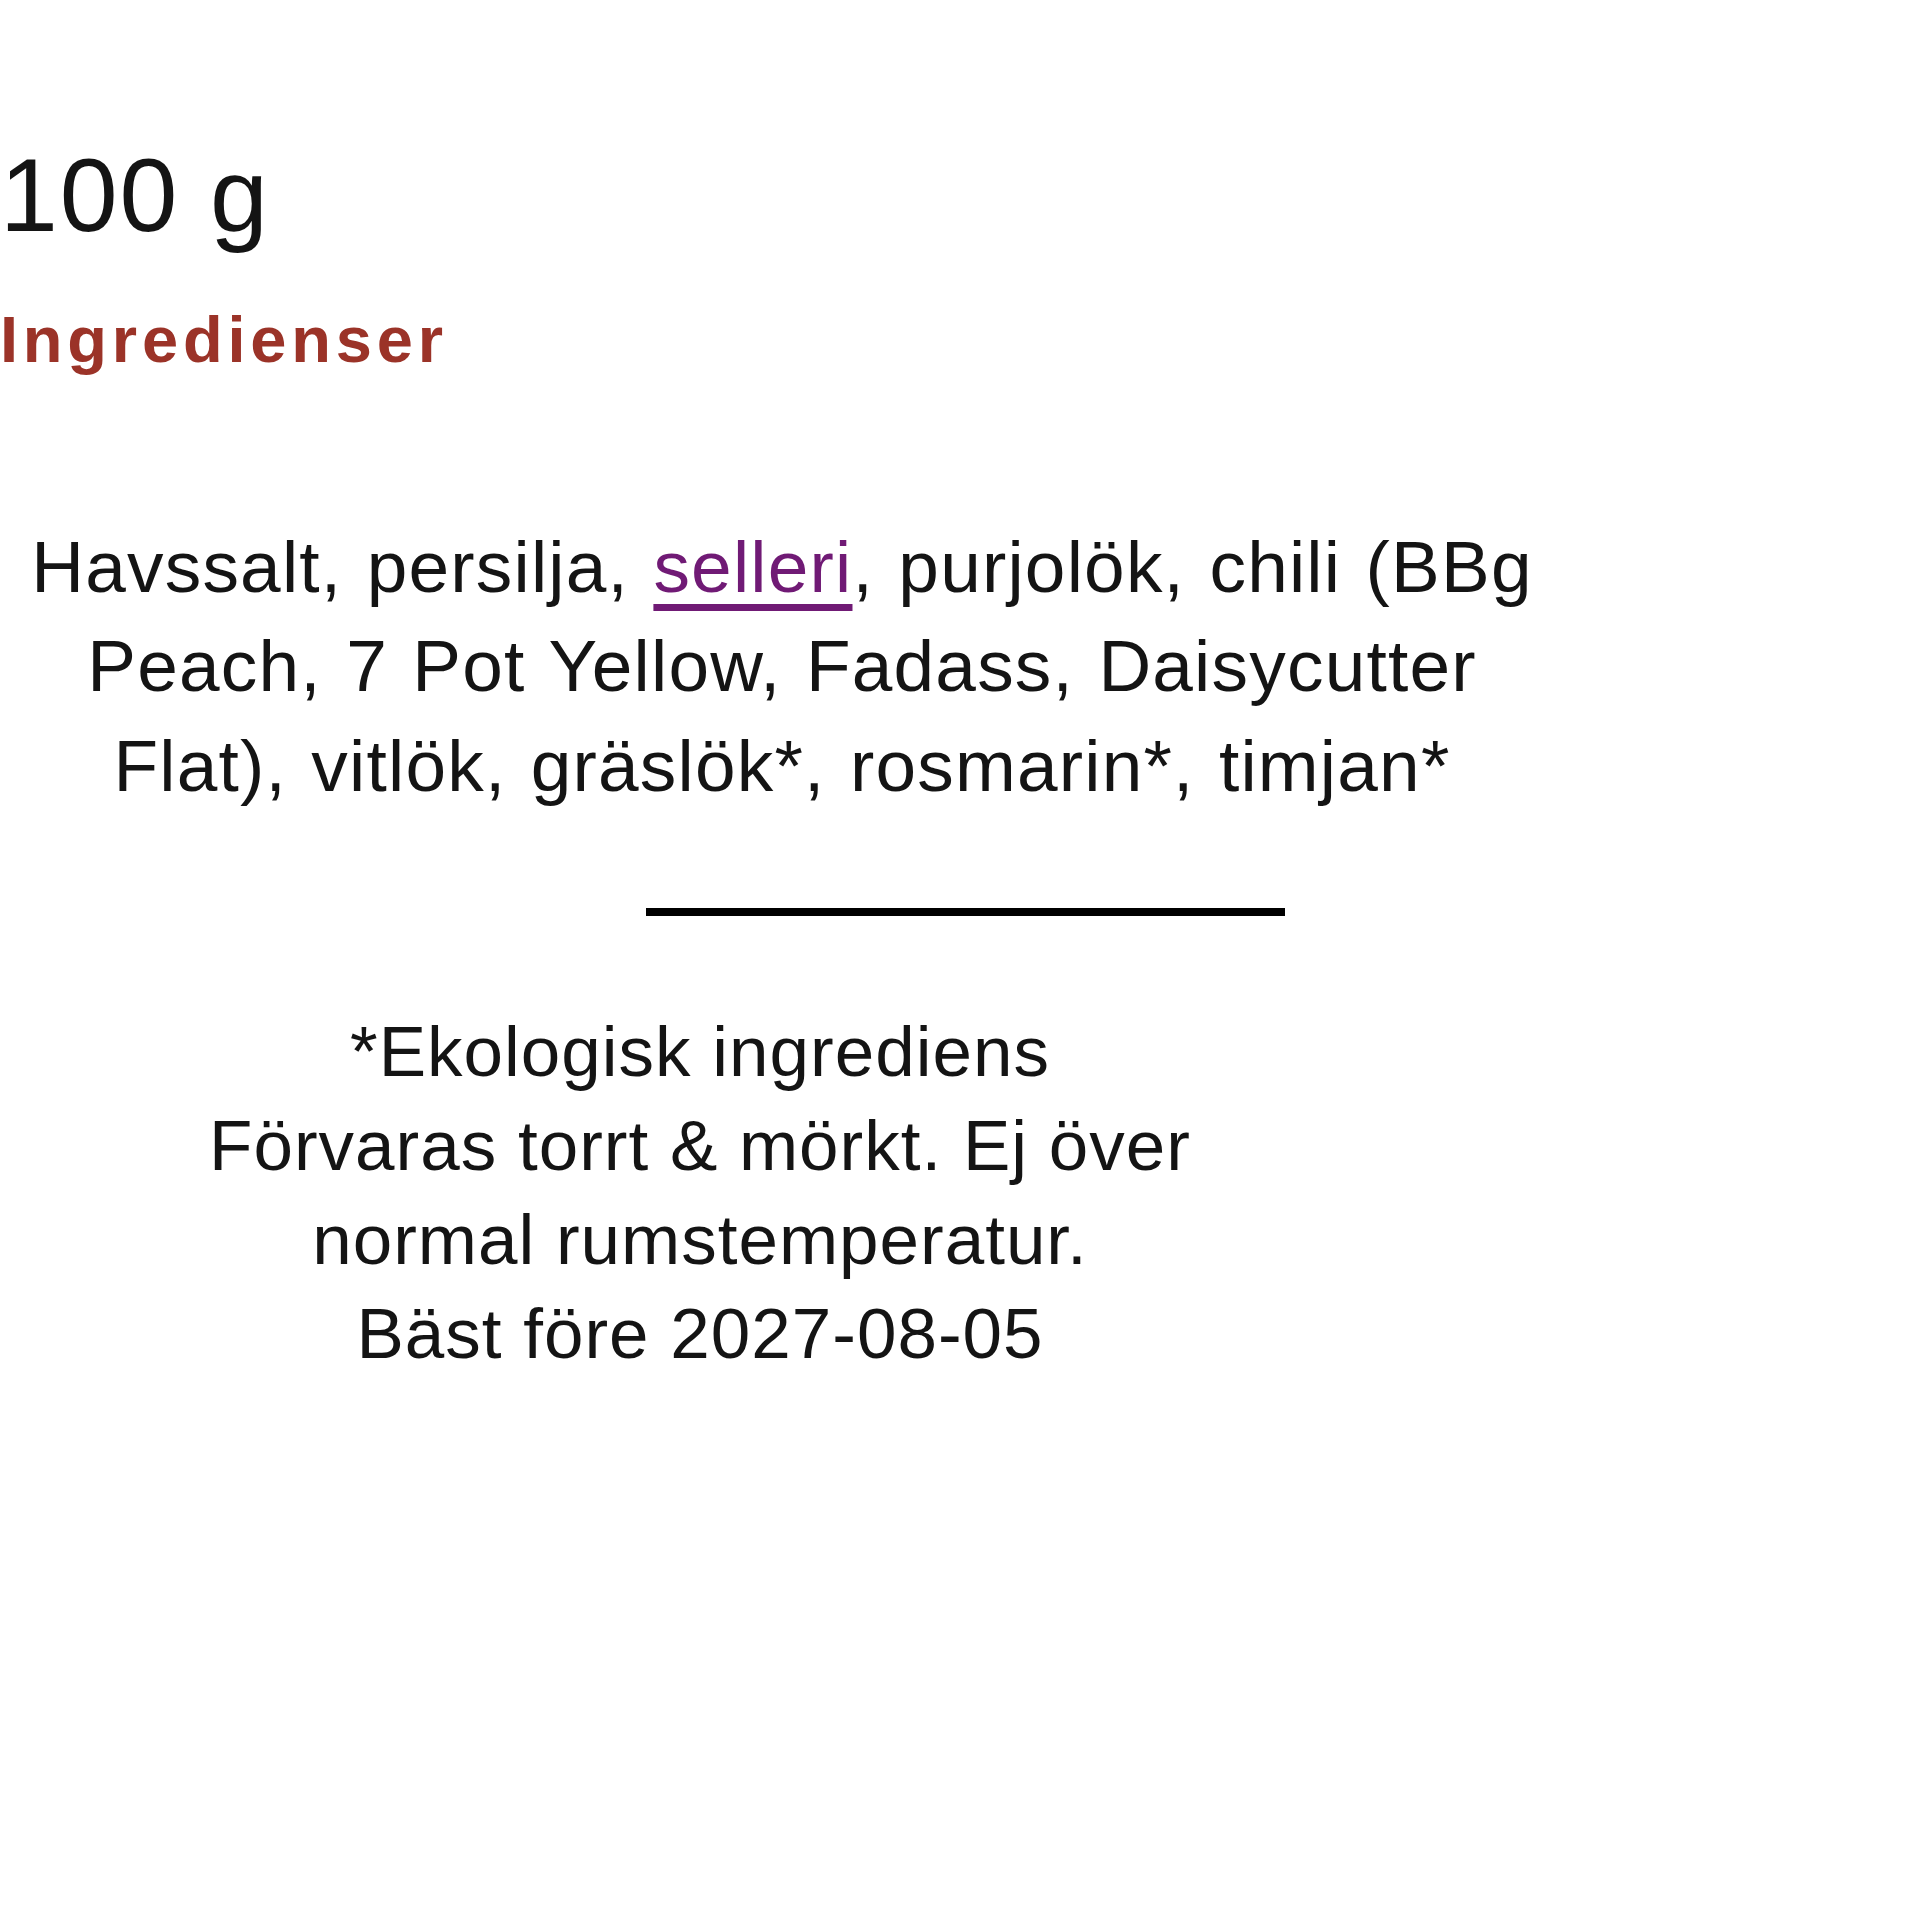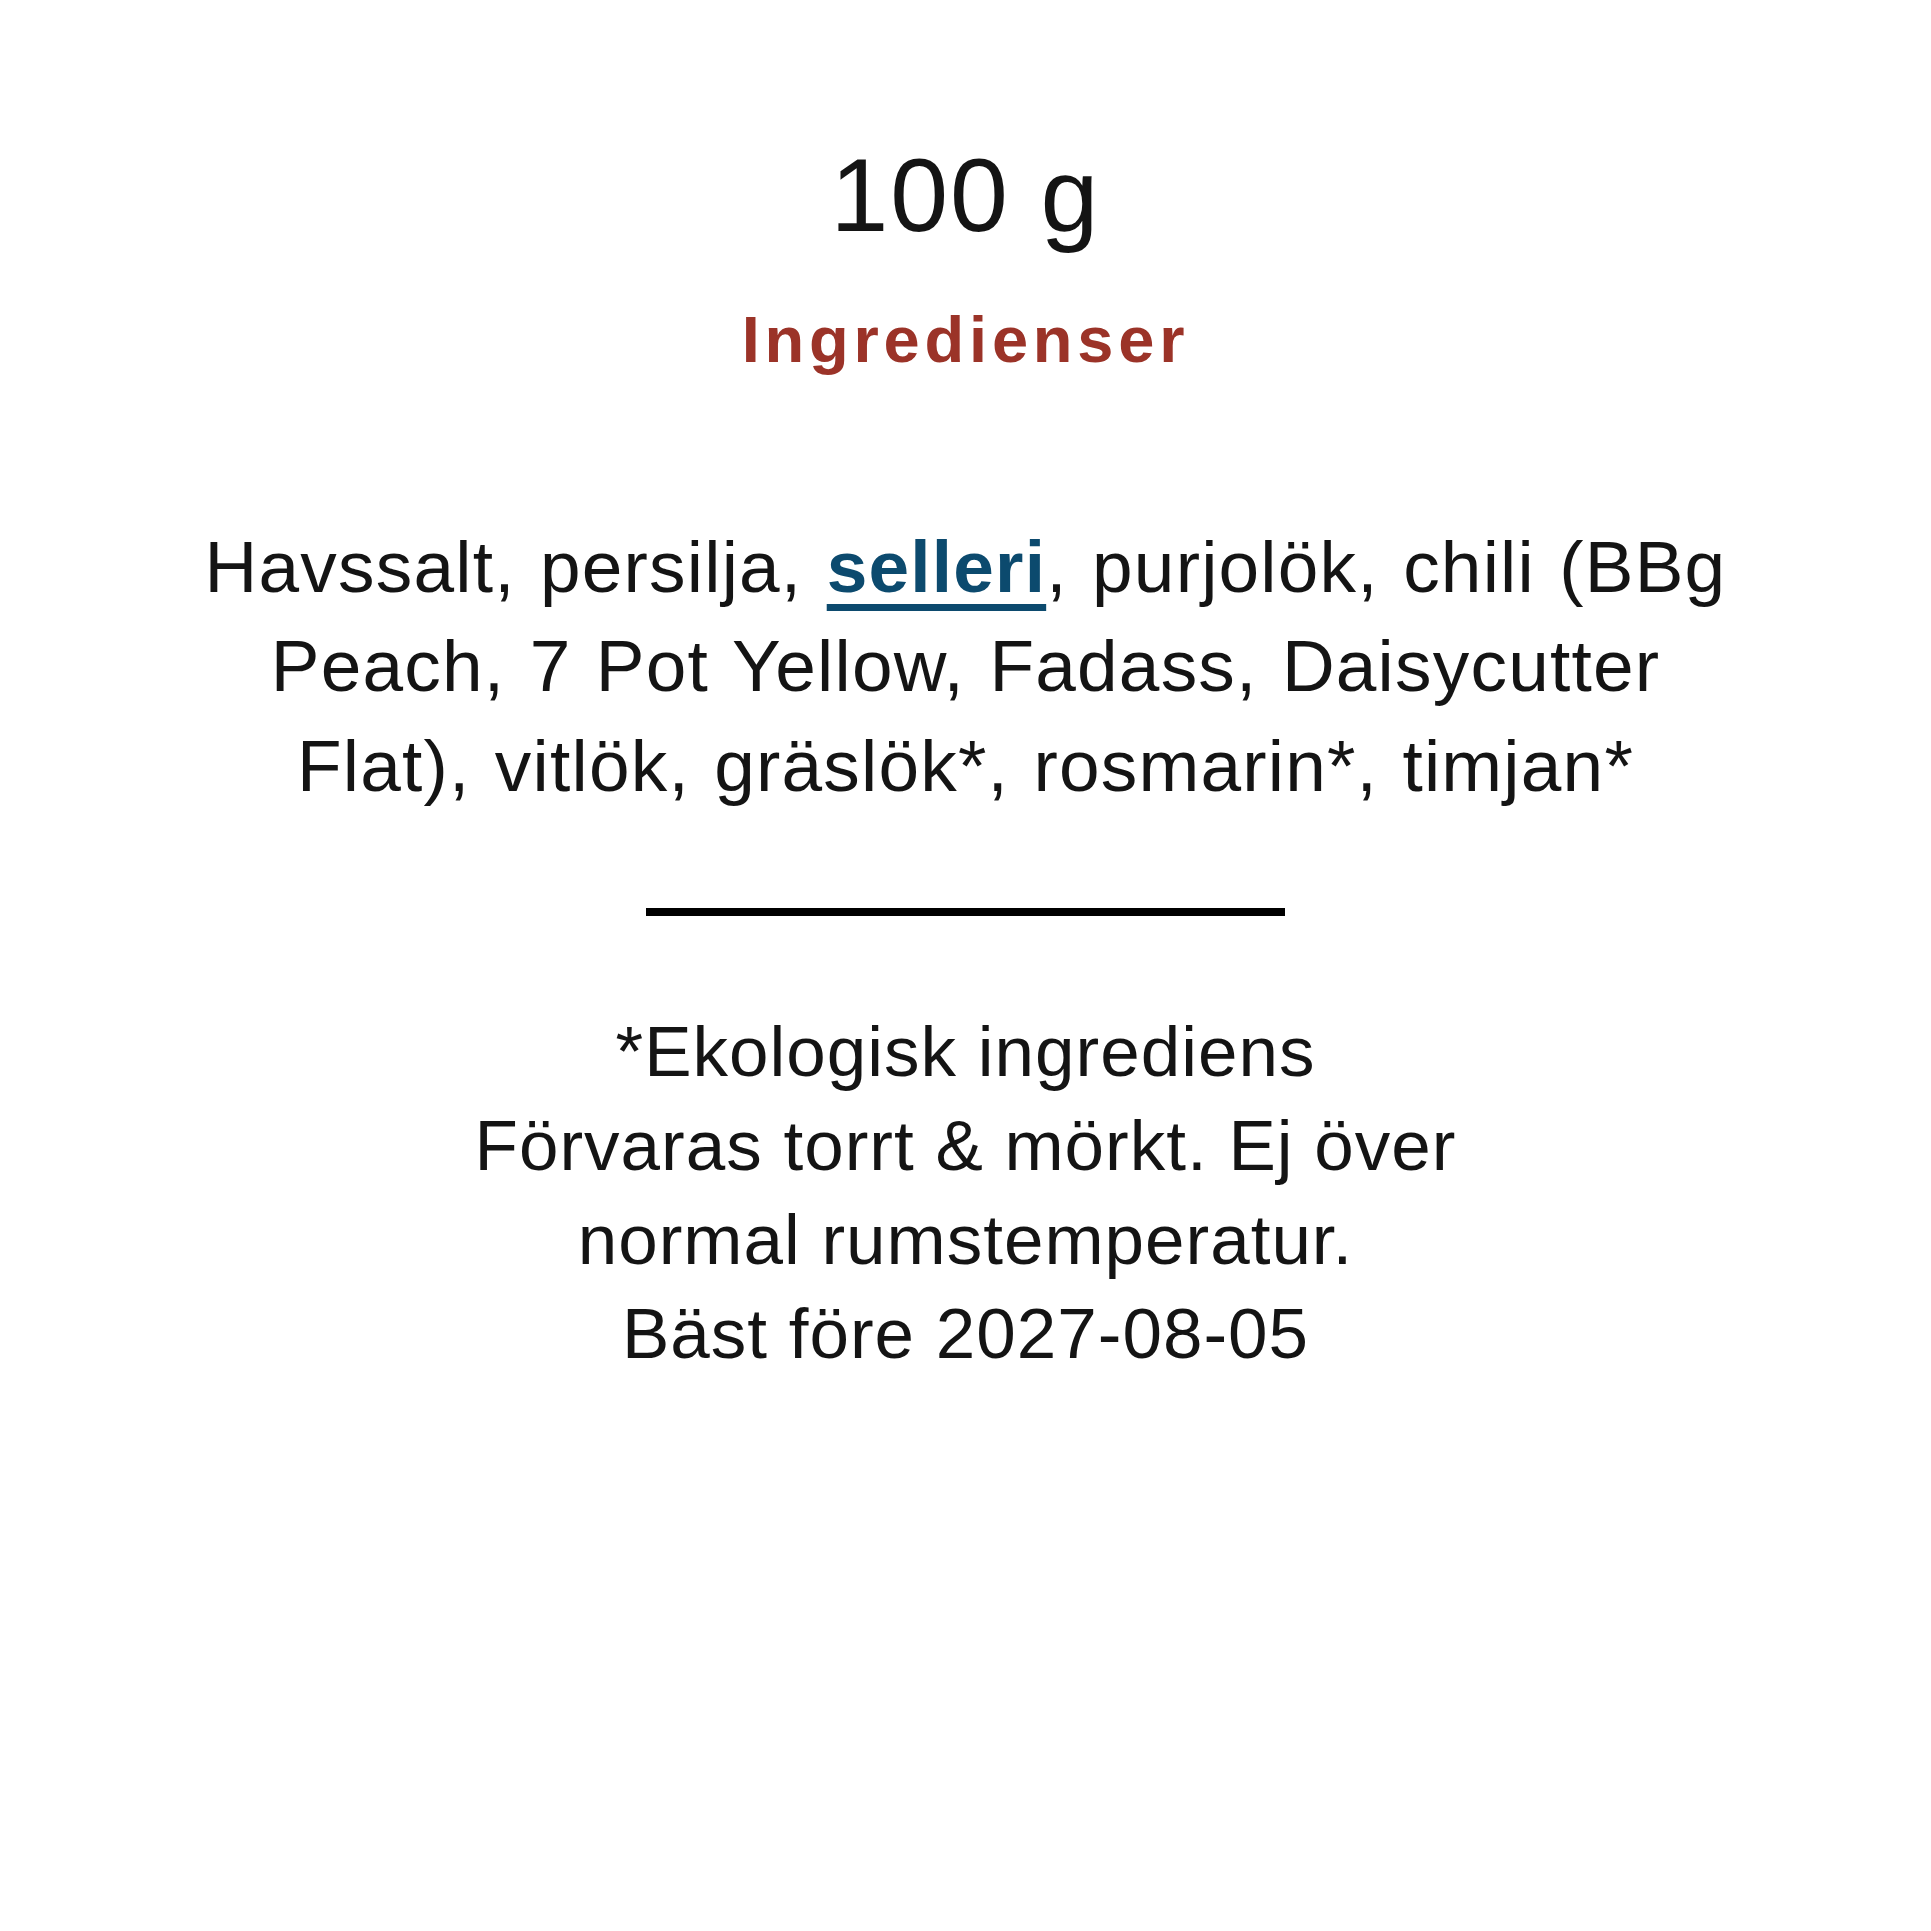--- a/index.html
+++ b/index.html
@@ -14,21 +14,21 @@
     color: #111111;
     overflow: hidden;
   }
 
   .label {
     width: 1931px;
     height: 1931px;
     box-sizing: border-box;
     display: flex;
     flex-direction: column;
-    align-items: center;
+    align-items: flex-start;
     padding: 0;
     position: relative;
   }
 
   
   .weight {
     margin-top: 143px;
     font-size: 104px;
     line-height: 1.0;
     font-weight: 400;
@@ -53,25 +53,24 @@
     margin-top: 145px;
     width: 1564px;
     text-align: center;
     font-size: 73px;
     line-height: 1.36;
     letter-spacing: 1.2px;
     color: #141414;
     word-spacing: 2.9px;
   }
   .allergen {
-    color: #0c4a6e;
+    color: #701a75;
     text-decoration: underline;
     text-decoration-thickness: 6.8px;
     text-underline-offset: 11.6px;
-    font-weight: bold;
   }
 
   
   .divider-wrap {
     margin-top: 93px;
     width: 100%;
     display: flex;
     justify-content: center;
   }
   .divider {

